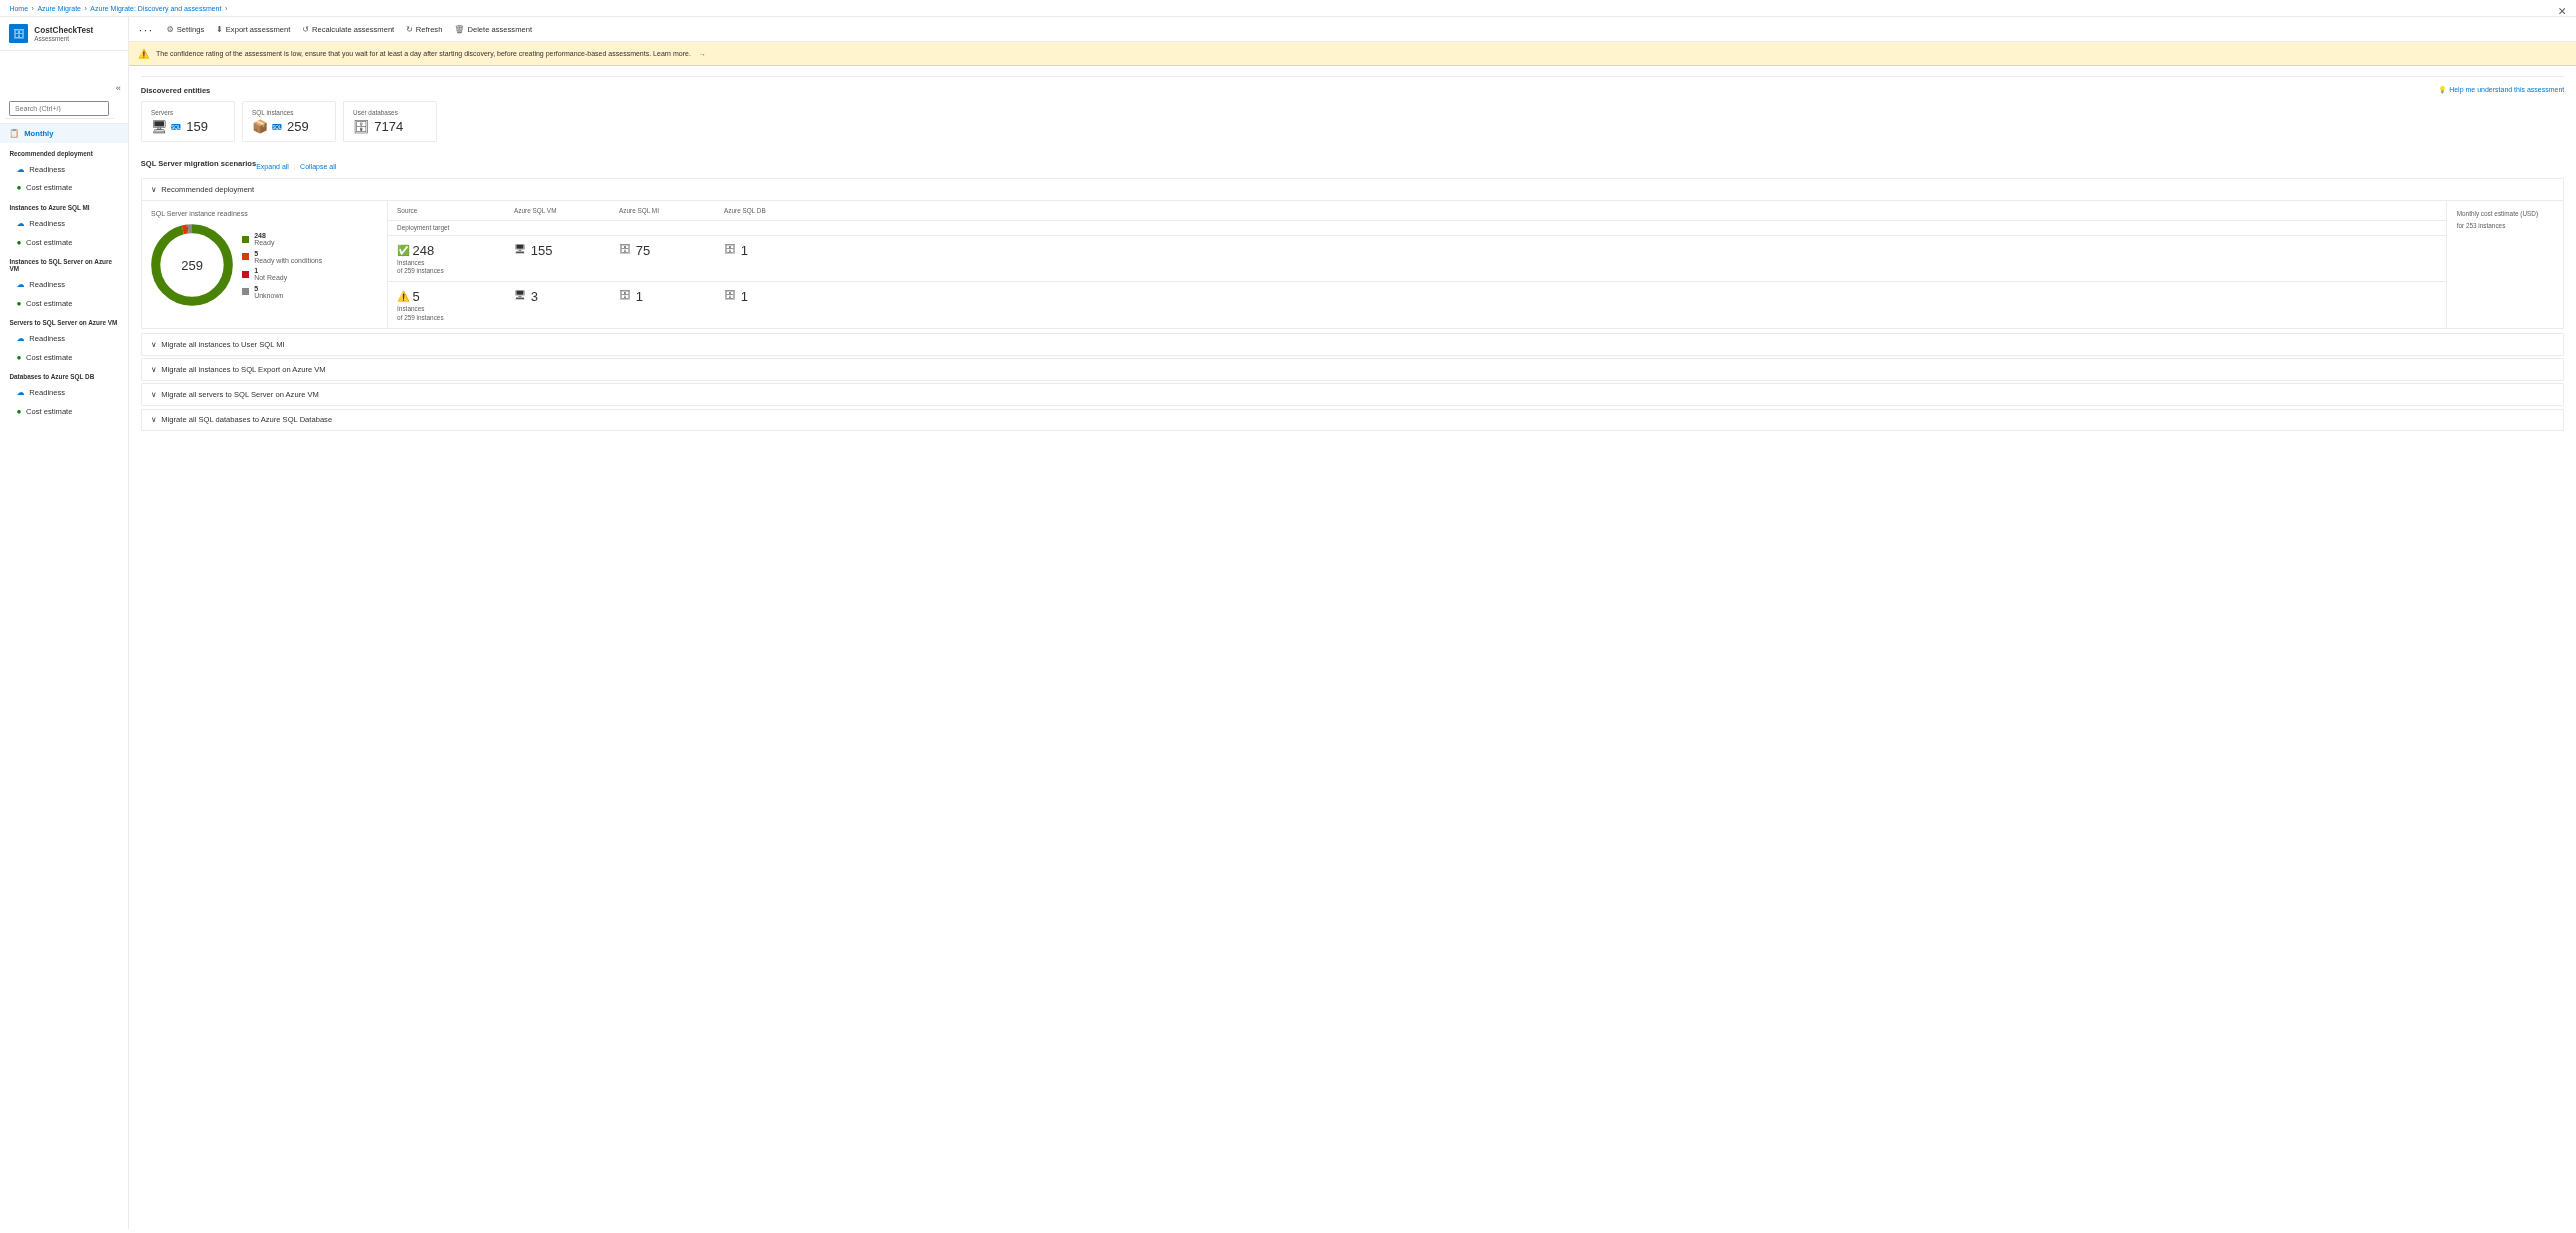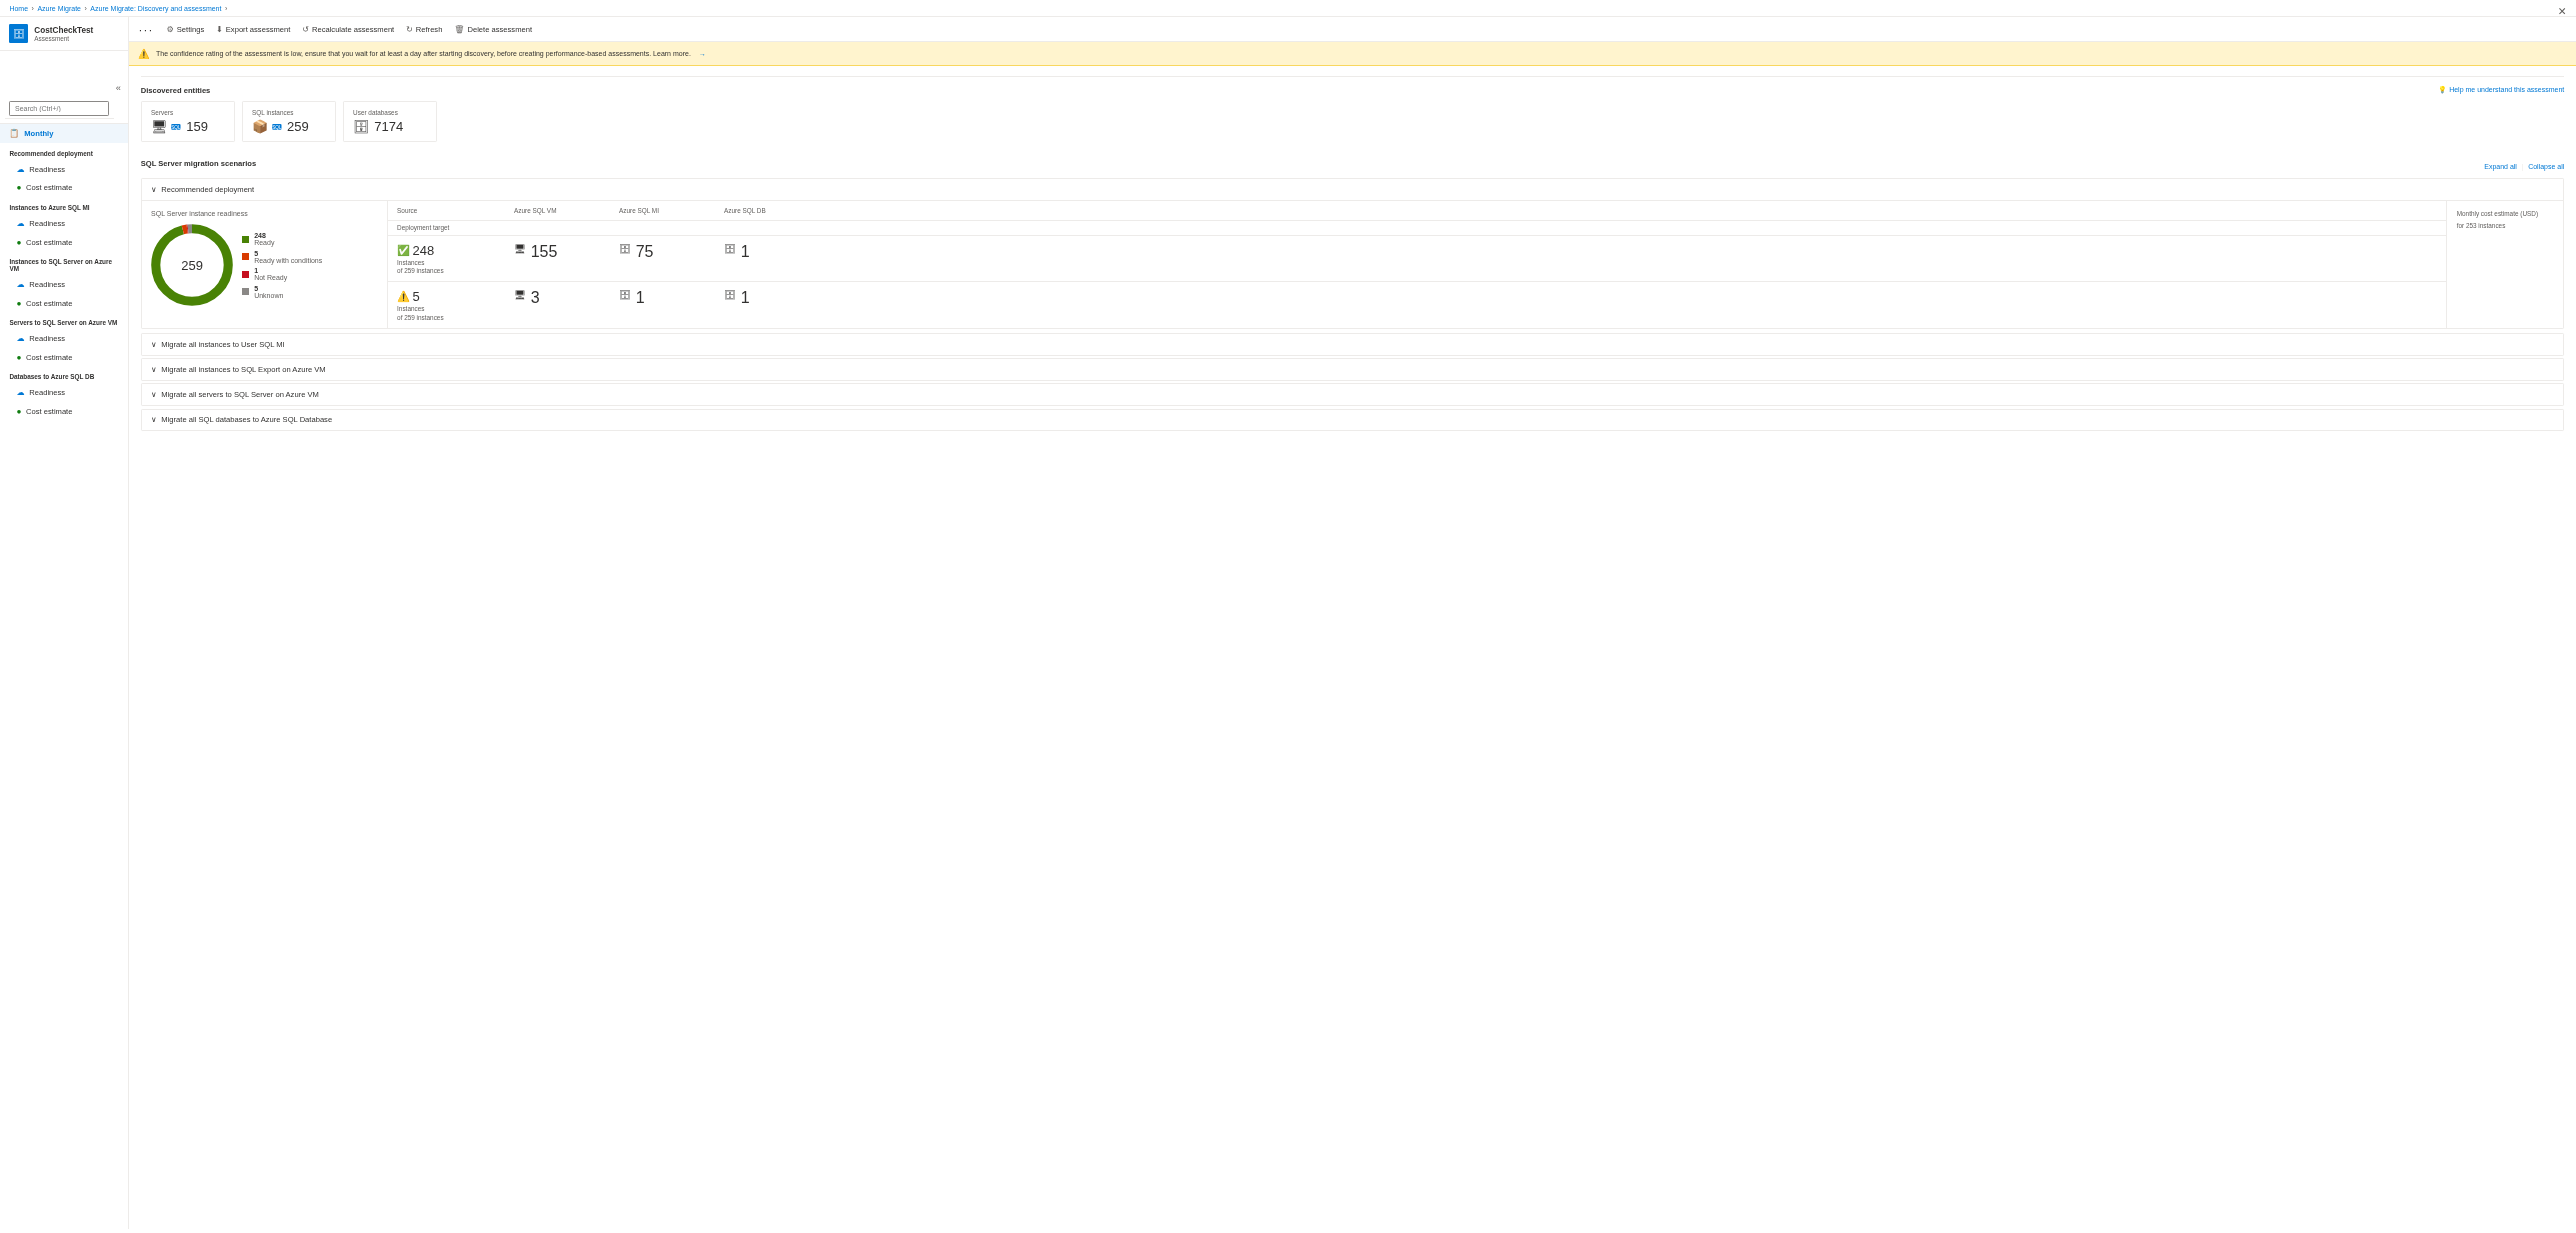--- a/index.html
+++ b/index.html
@@ -79,21 +79,21 @@
 
     .rec-data-panel { flex: 1; display: flex; flex-direction: column; }
     .rec-data-header { display: grid; grid-template-columns: 117px 105px 105px 105px; padding: 5.9px 9.4px; border-bottom: 0.6px solid #edebe9; }
     .rec-data-header-cell { font-size: 6.4px; color: #605e5c; font-weight: 400; }
     .rec-data-row { display: grid; grid-template-columns: 117px 105px 105px 105px; padding: 7px 9.4px; border-bottom: 0.6px solid #edebe9; align-items: start; }
     .rec-data-row:last-child { border-bottom: none; }
     .source-cell { display: flex; align-items: flex-start; gap: 4.7px; }
     .source-count { font-size: 13px; font-weight: 300; }
     .source-sub { font-size: 6.4px; color: #605e5c; margin-top: 1.2px; }
     .target-cell { display: flex; align-items: flex-start; gap: 4.7px; }
-    .target-count { font-size: 16px; font-weight: 300; }
+    .target-count { font-size: 13px; font-weight: 300; }
 
     .cost-panel { flex: 0 0 117px; padding: 9.4px; border-left: 0.6px solid #edebe9; }
     .cost-panel-title { font-size: 6.4px; color: #605e5c; margin-bottom: 2.3px; }
     .cost-panel-sub { font-size: 6.4px; color: #605e5c; margin-top: 4.7px; }
 
     
     .help-link { color: #0078d4; font-size: 7px; text-decoration: none; display: flex; align-items: center; gap: 2.3px; }
 
     
     .scenario-simple { border: 0.6px solid #edebe9; border-radius: 1.2px; margin-bottom: 2.3px; }
@@ -273,21 +273,21 @@
               </div>
             </div>
           </div>
         </div>
         <a href="#" class="help-link">
           <span>💡</span>
           <span>Help me understand this assessment</span>
         </a>
       </div>
 
-      <div style="display:flex;justify-content:space-between;align-items:center;margin-bottom:4.7px;">
+      <div style="display:flex;align-items:center;margin-bottom:4.7px;">
         <div class="discovered-title">SQL Server migration scenarios</div>
         <div class="expand-collapse-links">
           <a href="#">Expand all</a>
           <span class="sep">|</span>
           <a href="#">Collapse all</a>
         </div>
       </div>
 
       <div class="scenario-section">
         <div class="scenario-header">

